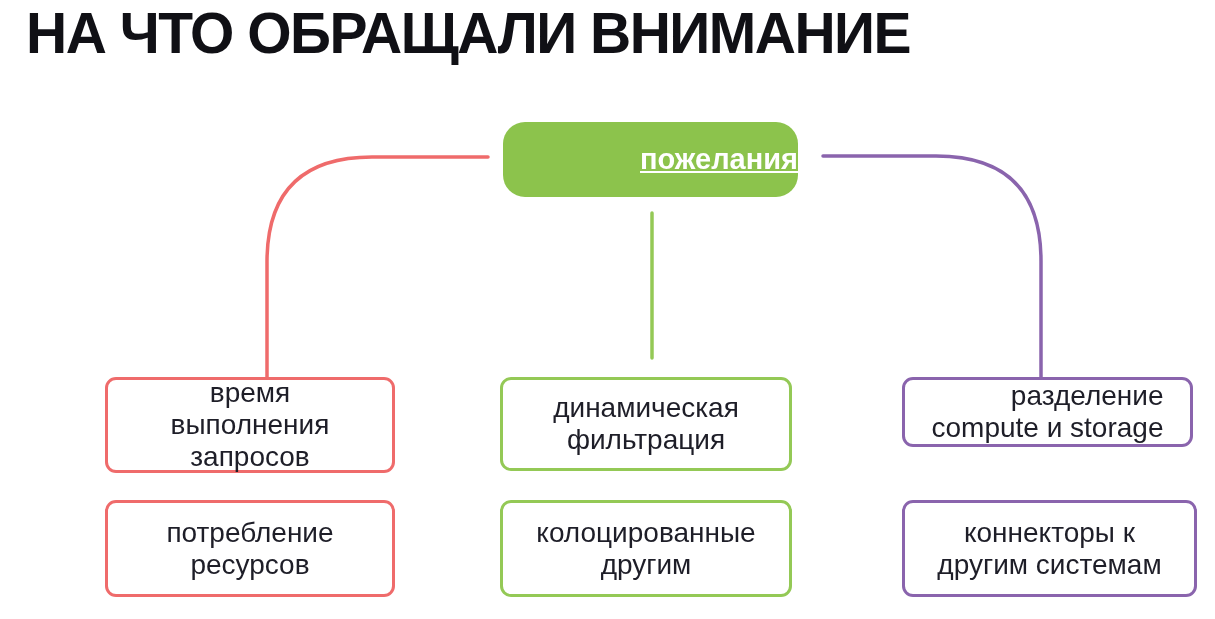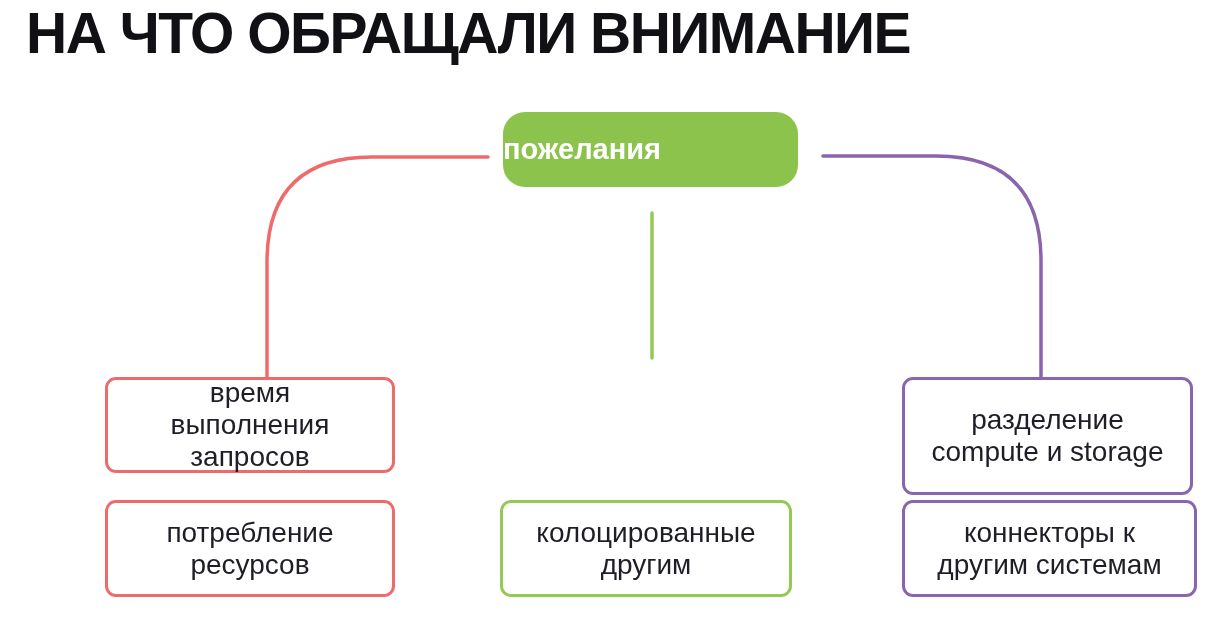--- a/index.html
+++ b/index.html
@@ -34,31 +34,32 @@
     pointer-events: none;
   }
   .connectors path { fill: none; stroke-width: 3.5; stroke-linecap: round; }
   .stroke-red    { stroke: #ef6b6b; }
   .stroke-green  { stroke: #94c956; }
   .stroke-purple { stroke: #8a64ad; }
 
   .root-node {
     position: absolute;
     left: 503px;
-    top: 112px;
+    top: 122px;
     width: 295px;
     height: 75px;
     background: #8cc34c;
     border-radius: 22px;
     display: flex;
     align-items: center;
-    justify-content: flex-start;
+    justify-content: flex-end;
     color: #ffffff;
     font-weight: bold;
     font-size: 29px;
+    text-decoration: underline;
   }
 
   .node {
     position: absolute;
     border: 3px solid;
     border-radius: 11px;
     background: #ffffff;
     display: flex;
     align-items: center;
     justify-content: center;
@@ -69,21 +70,21 @@
     white-space: pre-line;
   }
   .border-red    { border-color: #ef6b6b; }
   .border-green  { border-color: #94c956; }
   .border-purple { border-color: #8a64ad; }
 
   #b-left-top  { left: 105px; top: 377px; width: 290px; height: 96px; }
   #b-left-bot  { left: 105px; top: 500px; width: 290px; height: 97px; }
   #b-mid-top   { left: 500px; top: 377px; width: 292px; height: 94px; }
   #b-mid-bot   { left: 500px; top: 500px; width: 292px; height: 97px; }
-  #b-right-top { left: 902px; top: 377px; width: 291px; height: 118px; }
+  #b-right-top { left: 902px; top: 377px; width: 291px; height: 70px; text-align: right; }
   #b-right-bot { left: 902px; top: 500px; width: 295px; height: 97px; }
 </style>
 </head>
 <body>
 
 <div class="stage">
 
   <h1 class="page-title">НА ЧТО ОБРАЩАЛИ ВНИМАНИЕ</h1>
 
   <svg class="connectors" viewBox="0 0 1215 619" aria-hidden="true">
@@ -96,20 +97,22 @@
     <span>пожелания</span>
   </div>
 
   <div class="node border-red" id="b-left-top">время
 выполнения
 запросов</div>
 
   <div class="node border-red" id="b-left-bot">потребление
 ресурсов</div>
 
+  <div class="node border-green" id="b-mid-top">динамическая
+фильтрация</div>
 
   <div class="node border-green" id="b-mid-bot">колоцированные
 другим</div>
 
   <div class="node border-purple" id="b-right-top">разделение
 compute и storage</div>
 
   <div class="node border-purple" id="b-right-bot">коннекторы к
 другим системам</div>
 

